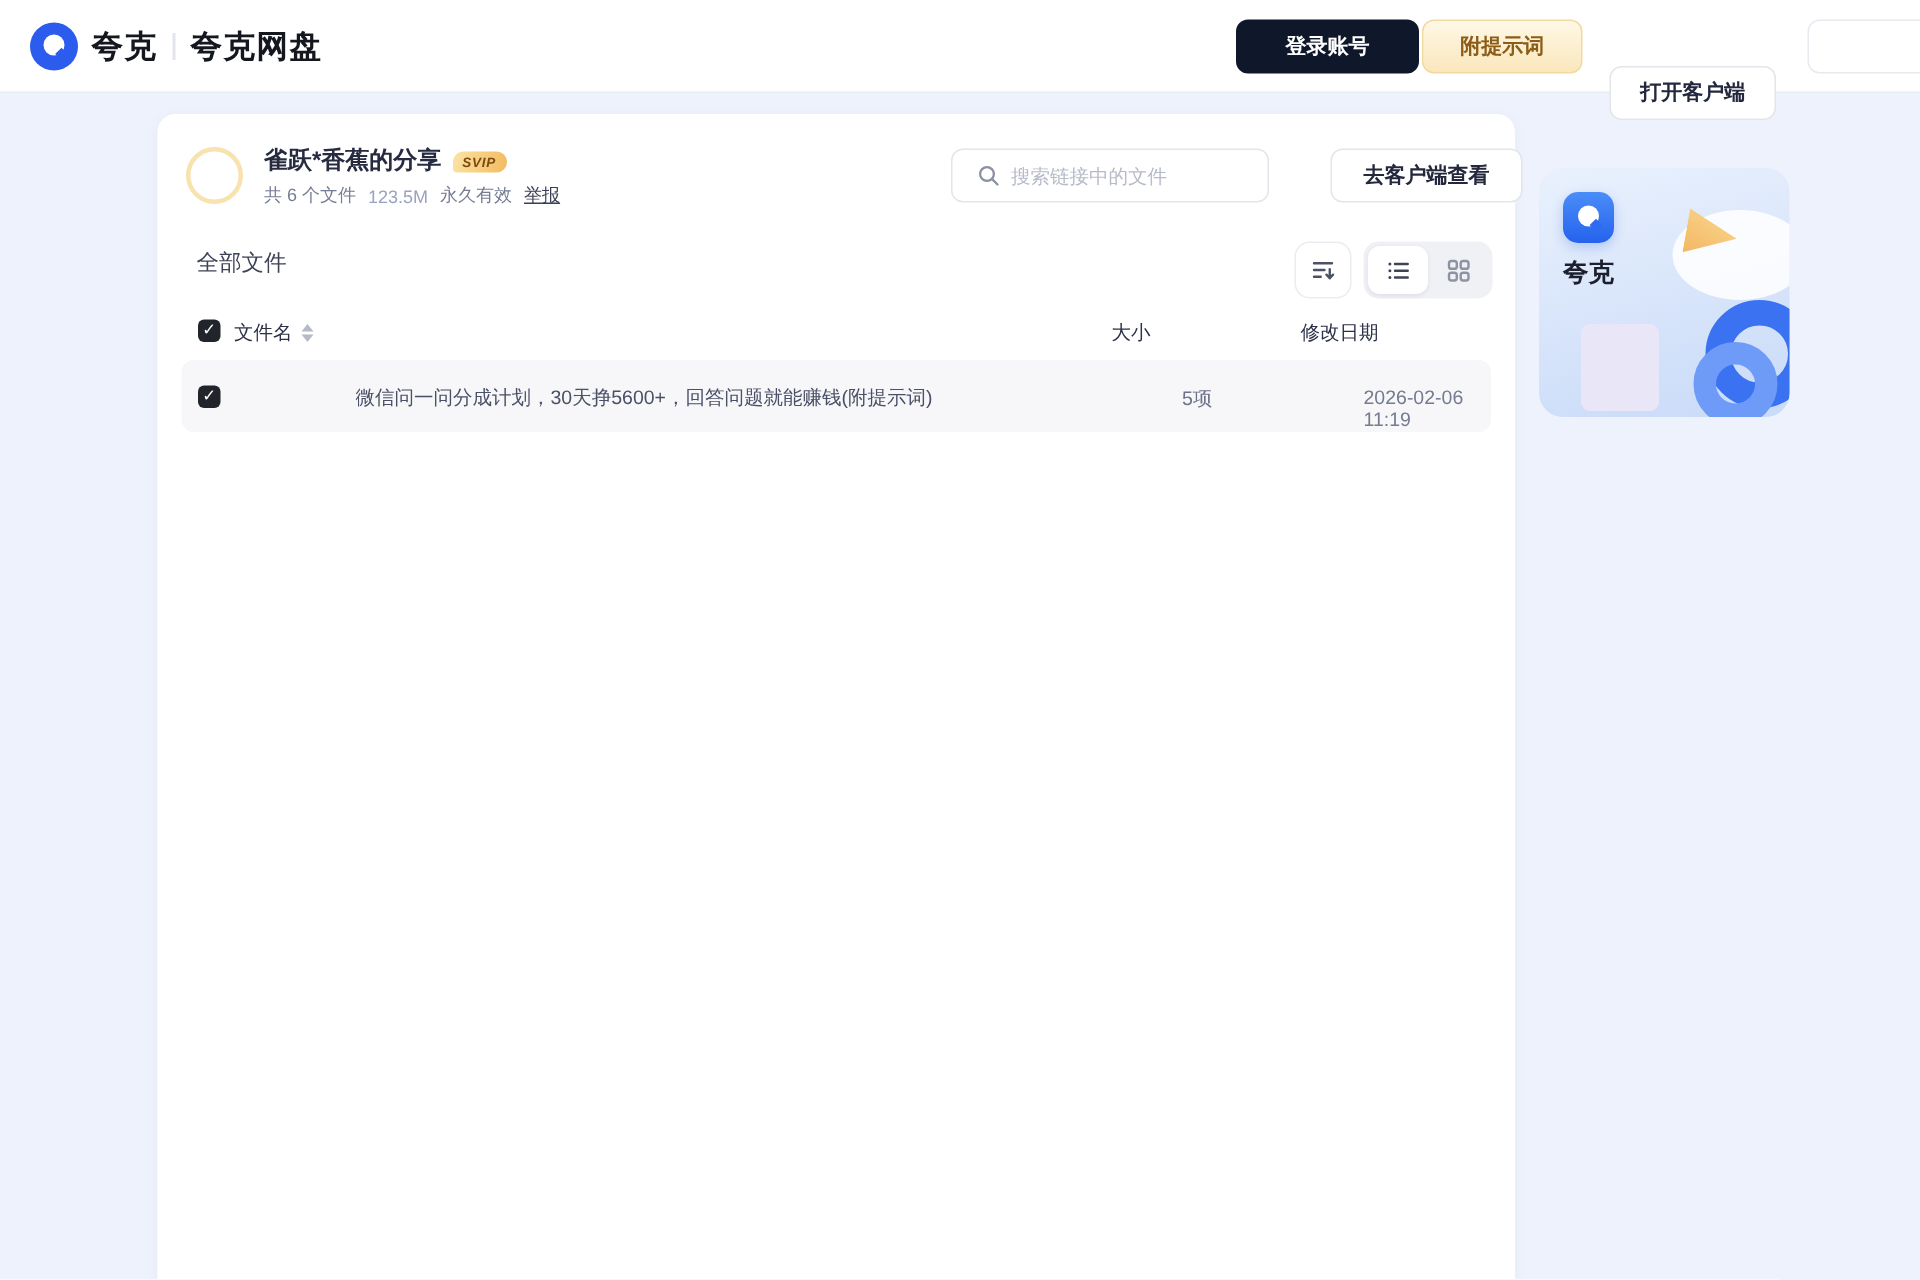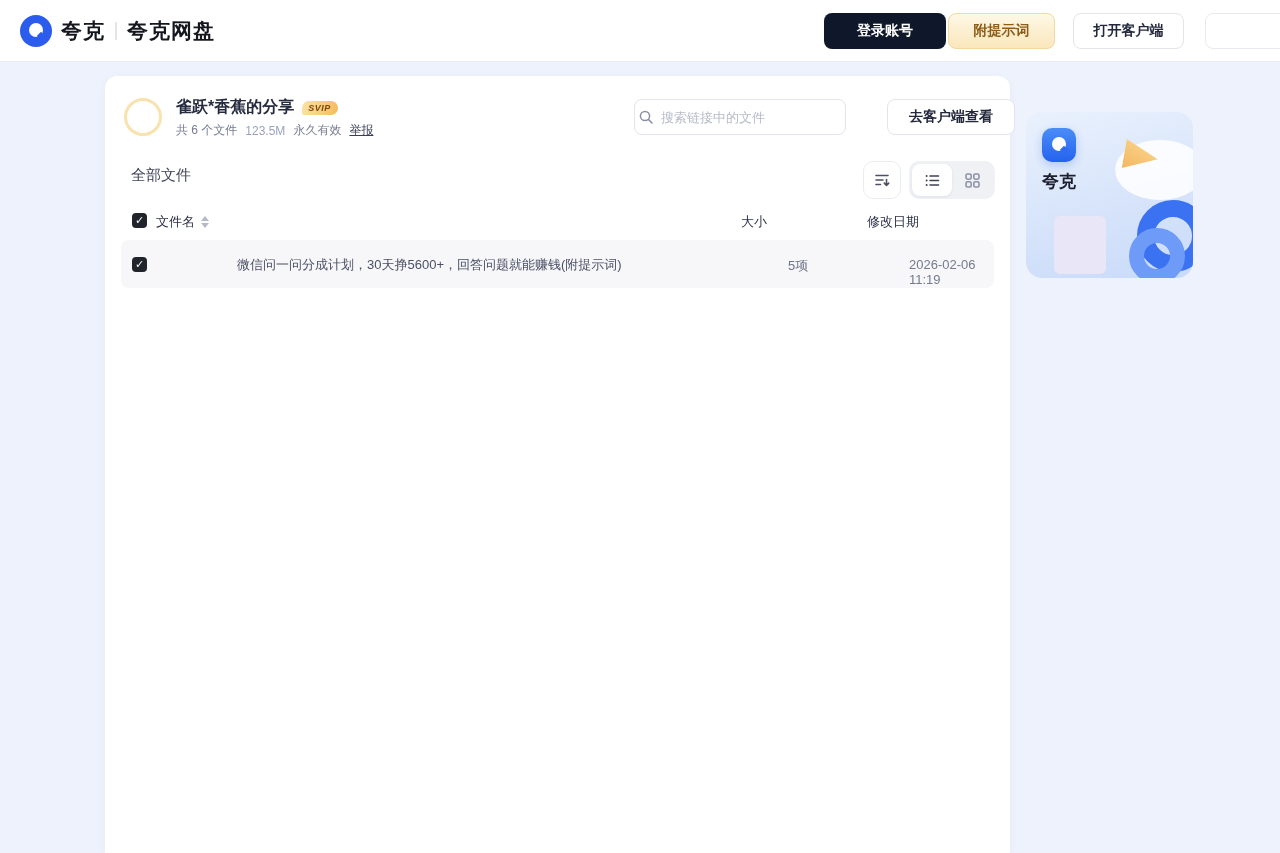--- a/index.html
+++ b/index.html
@@ -18,39 +18,39 @@
   .logo::after { content:""; position:absolute; left:18px; top:18px; width:6px; height:6px;
     background:#2b5cee; transform:rotate(45deg); }
   .brand-name { font-size:21px; font-weight:bold; color:#15171f; margin-left:9px; letter-spacing:1px; }
   .brand-divider { width:2px; height:18px; background:#e3e5ec; margin:0 10px; }
   .product-name { font-size:21px; font-weight:bold; color:#15171f; letter-spacing:1px; }
   .hdr-btn { position:absolute; top:13px; height:36px; border-radius:8px; font-size:14px;
     font-weight:bold; display:flex; align-items:center; justify-content:center; cursor:pointer; }
   .btn-login { left:824px; width:122px; background:#0f172a; color:#fff; }
   .btn-vip { left:948px; width:107px; background:linear-gradient(180deg,#fef8e6,#fae7bc);
     border:1px solid #f3d89f; color:#8d5d18; }
-  .btn-client { left:1073px; width:111px; background:#fff; border:1px solid #e4e5ea; color:#23283d; }
+  .btn-client { left:1073px; width:111px; background:#fff; border:1px solid #e4e5ea; color:#23283d;margin-top:31px; }
   .btn-blank { left:1205px; width:90px; background:#fff; border:1px solid #e9eaef; }
   
   .main-card { position:absolute; left:105px; top:76px; width:905px; height:777px;
     background:#fff; border-radius:12px 12px 0 0; box-shadow:0 2px 10px rgba(40,60,120,.04); }
   .avatar { position:absolute; left:19px; top:22px; width:38px; height:38px; border-radius:50%;
     background:#fff; border:3px solid #f8e3ae; }
   .share-title-row { position:absolute; left:71px; top:21px; display:flex; align-items:center; }
   .share-title { font-size:16px; font-weight:bold; color:#262b40; }
   .svip-badge { margin-left:8px; padding:2px 7px 2px 6px; border-radius:8px 8px 8px 3px;
     background:linear-gradient(100deg,#fbe3a4,#f3bb5e); color:#7c4a10; font-size:9px;
     font-weight:bold; font-style:italic; letter-spacing:.5px; }
   .share-meta { position:absolute; left:71px; top:46px; font-size:12px; color:#767c93;
     display:flex; align-items:center; gap:8px; }
   .meta-size { color:#9aa3bd; }
   .report-link { color:#3a3f55; text-decoration:underline; cursor:pointer; }
   .search-box { position:absolute; left:529px; top:23px; width:212px; height:36px;
     border:1px solid #e3e5ec; border-radius:8px; display:flex; align-items:center;
-    padding:0 3px; background:#fff; }
+    padding:0 16px; background:#fff; }
   .search-box input { border:none; outline:none; font-size:13px; width:160px; margin-left:7px;
     color:#3a3f55; font-family:inherit; background:transparent; }
   .search-box input::placeholder { color:#b7bbc9; }
   .btn-goclient { position:absolute; left:782px; top:23px; width:128px; height:36px;
     background:#fff; border:1px solid #e4e5ea; border-radius:8px; font-size:14px; font-weight:bold;
     color:#23283d; display:flex; align-items:center; justify-content:center; cursor:pointer; }
   .section-title { position:absolute; left:26px; top:90px; font-size:15px; color:#3e4358; }
   .sort-btn { position:absolute; left:758px; top:85px; width:38px; height:38px;
     border:1px solid #ebecf1; border-radius:10px; background:#fff; display:flex;
     align-items:center; justify-content:center; cursor:pointer; }

